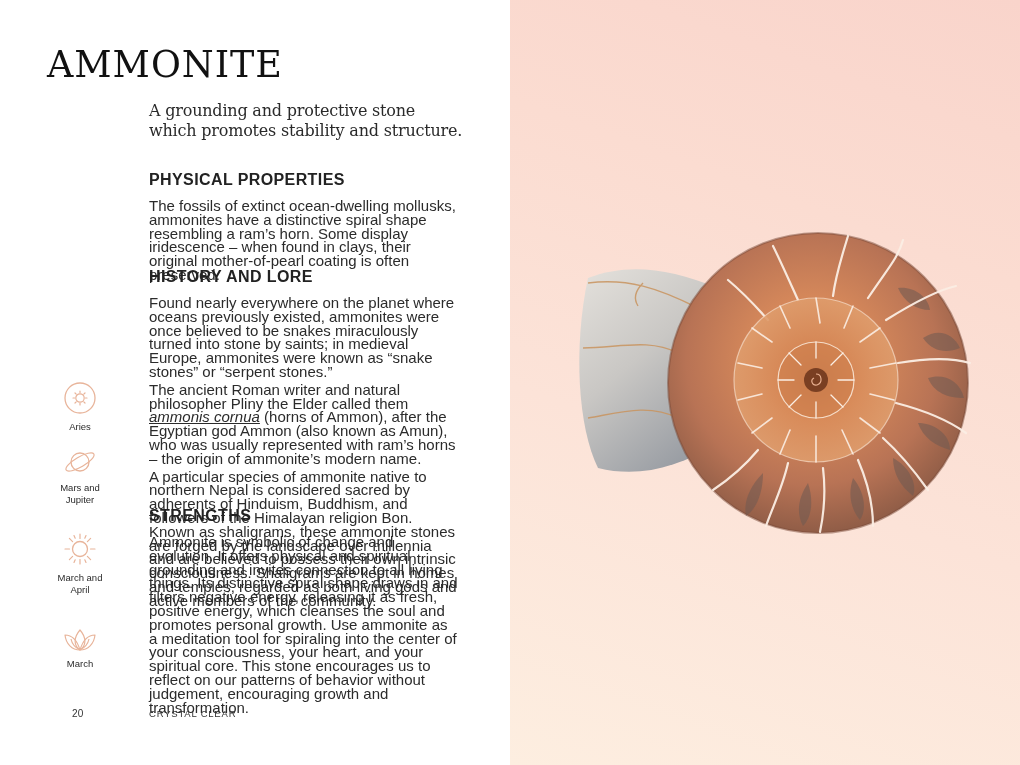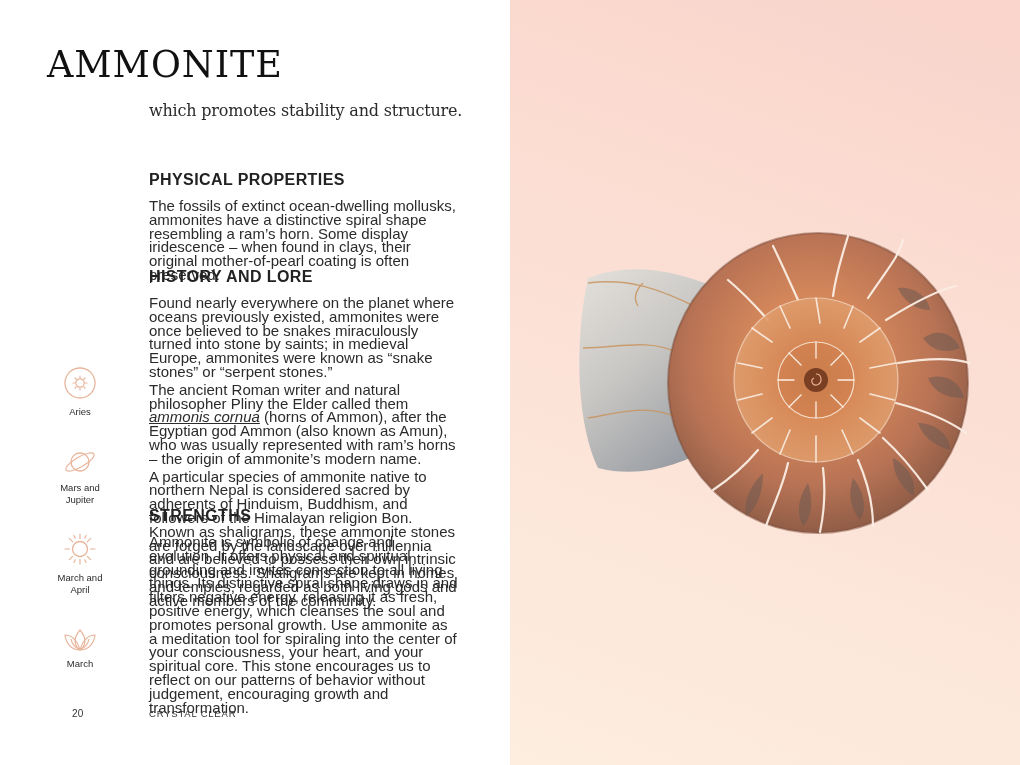--- a/index.html
+++ b/index.html
@@ -48,20 +48,21 @@
     .footer-title { position: absolute; left: 149px; top: 708px; font-size: 9.5px; color: #333; letter-spacing: 0.8px; }
 
     .fossil { position: absolute; left: 58px; top: 228px; width: 420px; height: 320px; }
   </style>
 </head>
 <body>
 
 <div class="left-page">
   <h1 class="title">AMMONITE</h1>
   <div class="subtitle">
+    <div>A grounding and protective stone</div>
     <div>which promotes stability and structure.</div>
   </div>
 
   <div class="section sec-physical">
     <h2>PHYSICAL PROPERTIES</h2>
     <p>The fossils of extinct ocean-dwelling mollusks, ammonites have a distinctive spiral shape resembling a ram’s horn. Some display iridescence – when found in clays, their original mother-of-pearl coating is often preserved.</p>
   </div>
 
   <div class="section sec-history">
     <h2>HISTORY AND LORE</h2>
@@ -69,21 +70,21 @@
     <p><span>The ancient Roman writer and natural philosopher Pliny the Elder called them </span><em>ammonis cornua</em><span> (horns of Ammon), after the Egyptian god Ammon (also known as Amun), who was usually represented with ram’s horns – the origin of ammonite’s modern name.</span></p>
     <p>A particular species of ammonite native to northern Nepal is considered sacred by adherents of Hinduism, Buddhism, and followers of the Himalayan religion Bon. Known as shaligrams, these ammonite stones are forged by the landscape over millennia and are believed to possess their own intrinsic consciousness. Shaligrams are kept in homes and temples, regarded as both living gods and active members of the community.</p>
   </div>
 
   <div class="section sec-strengths">
     <h2>STRENGTHS</h2>
     <p>Ammonite is symbolic of change and evolution. It offers physical and spiritual grounding and invites connection to all living things. Its distinctive spiral shape draws in and filters negative energy, releasing it as fresh, positive energy, which cleanses the soul and promotes personal growth. Use ammonite as a meditation tool for spiraling into the center of your consciousness, your heart, and your spiritual core. This stone encourages us to reflect on our patterns of behavior without judgement, encouraging growth and transformation.</p>
   </div>
 
   <div class="side-icons">
-    <div class="side-item" style="top:366px;">
+    <div class="side-item" style="top:381px;">
       <svg width="34" height="34" viewBox="0 0 34 34">
         <circle cx="17" cy="17" r="15" fill="none" stroke="#e8b49a" stroke-width="1.3"></circle>
         <circle cx="17" cy="17" r="4.2" fill="none" stroke="#e8b49a" stroke-width="1.2"></circle>
         <g stroke="#e8b49a" stroke-width="1.2" stroke-linecap="round">
           <line x1="17" y1="10" x2="17" y2="11.6"></line>
             <line x1="17" y1="22.4" x2="17" y2="24"></line>
           <line x1="10" y1="17" x2="11.6" y2="17"></line>
             <line x1="22.4" y1="17" x2="24" y2="17"></line>
           <line x1="12" y1="12" x2="13.2" y2="13.2"></line>
             <line x1="20.8" y1="20.8" x2="22" y2="22"></line>

